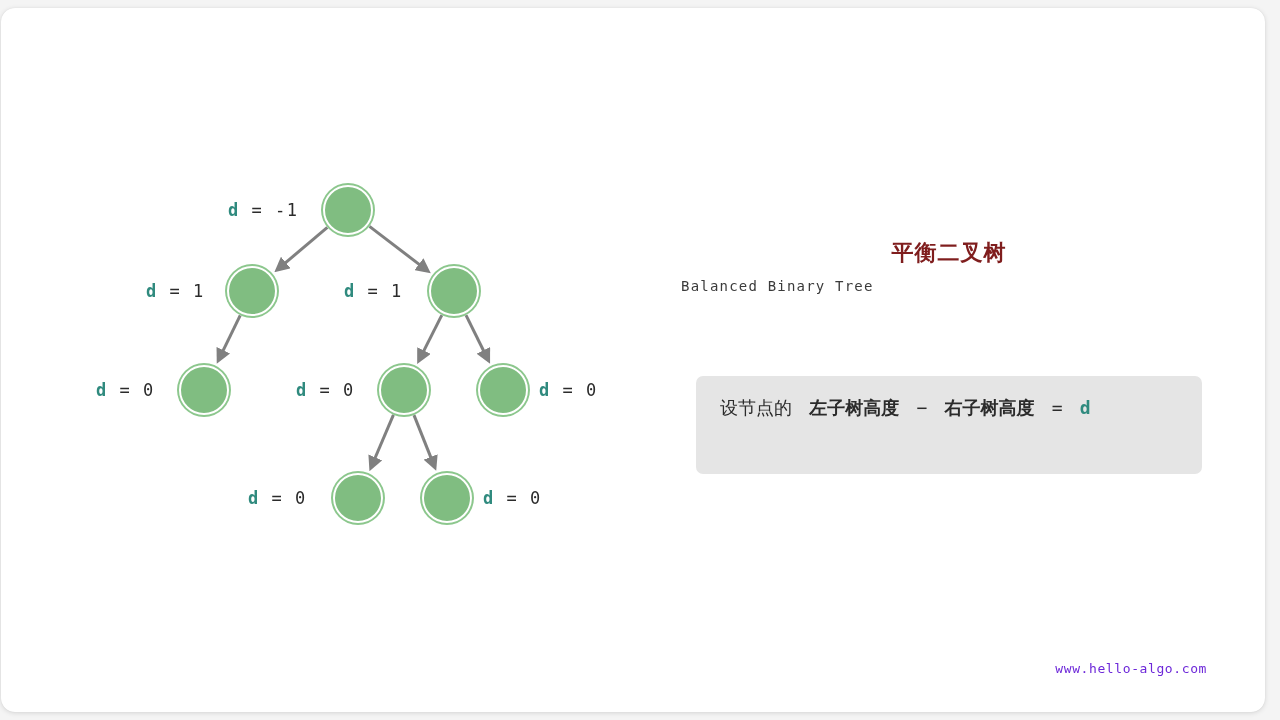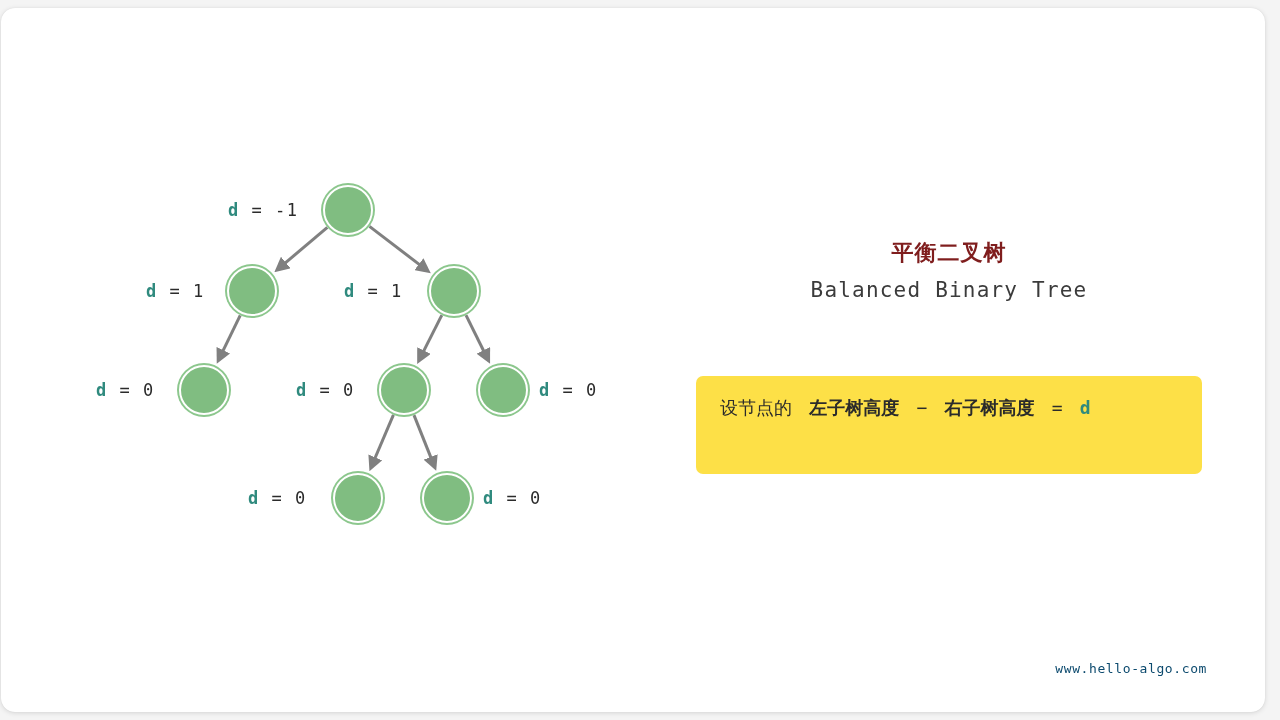--- a/index.html
+++ b/index.html
@@ -86,33 +86,32 @@
     font-weight: bold;
     font-size: 22px;
     color: #7f1d1d;
     letter-spacing: 1px;
   }
   #panel-subtitle {
     position: absolute;
     top: 262px;
     left: 0;
     width: 536px;
-    text-align: center;
-    font-family: "DejaVu Sans Mono", monospace;
-    font-size: 21px;
+    font-family: "DejaVu Sans Mono", monospace;
+    font-size: 14px;
     color: #3b3b3b;
     letter-spacing: 1.2px;
   }
   #info-box {
     position: absolute;
     left: 15px;
     top: 360px;
     width: 506px;
     height: 98px;
-    background: #fde047;
+    background: #e5e5e5;
     border-radius: 7px;
     box-sizing: border-box;
     padding: 14px 22px 0 24px;
   }
   .info-line {
     font-family: "DejaVu Sans", sans-serif;
     font-size: 18px;
     color: #2b2b2b;
     line-height: 35px;
     white-space: nowrap;
@@ -127,21 +126,21 @@
   }
   .info-line .mono {
     font-family: "DejaVu Sans Mono", monospace;
   }
   #watermark {
     position: absolute;
     right: 58px;
     bottom: 36px;
     font-family: "DejaVu Sans Mono", monospace;
     font-size: 13px;
-    color: #0c4a6e;
+    color: #6d28d9;
     letter-spacing: 0.6px;
   }
 </style>
 </head>
 <body>
 
 <div id="canvas">
   <div id="card">
 
     <div id="tree-area">

